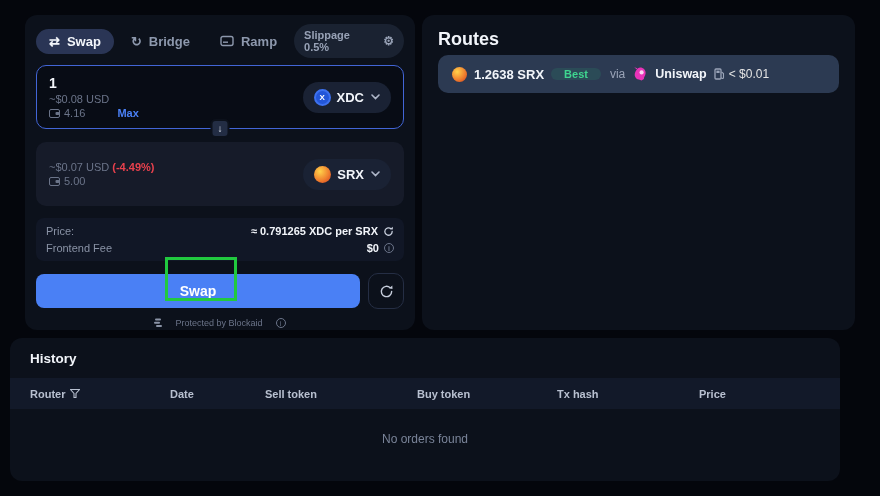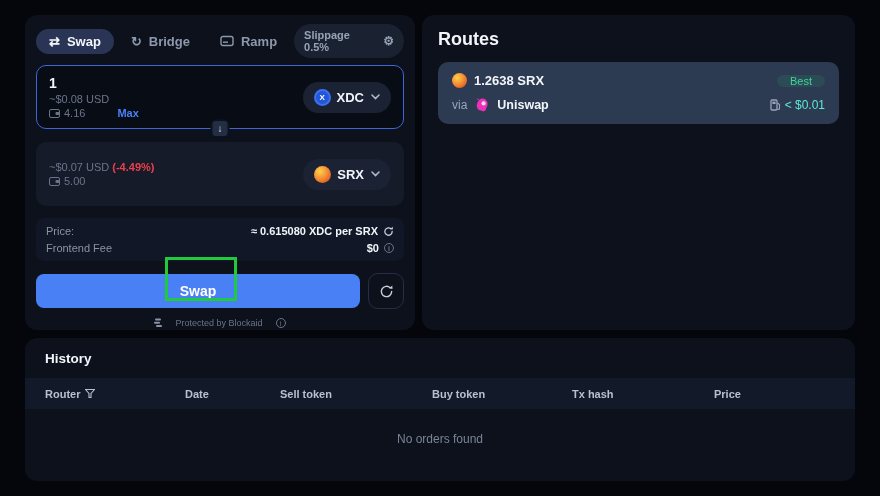--- a/index.html
+++ b/index.html
@@ -91,35 +91,35 @@
   
   .annotation-box {
     position: absolute; left: 165px; top: 257px; width: 72px; height: 44px;
     border: 3px solid #21c93f; pointer-events: none; z-index: 50;
   }
 
   
   .routes-card { left: 422px; top: 15px; width: 433px; height: 315px; padding: 14px 16px; }
   .routes-title { font-size: 18px; font-weight: 700; color: #f2f5fa; }
   .route-item {
-    margin-top: 12px; background: #2c3a52; border-radius: 10px;
-    padding: 11px 14px; display: flex; flex-direction: column; gap: 9px; cursor: pointer;
+    margin-top: 5px; background: #2c3a52; border-radius: 10px;
+    padding: 11px 14px; display: flex; flex-direction: row; gap: 9px; cursor: pointer;
   }
   .r-row { display: flex; align-items: center; gap: 7px; }
   .r-amount { font-size: 13px; font-weight: 700; color: #f2f5fa; }
   .best-badge {
     margin-left: auto; background: rgba(46,186,123,0.14); color: #3fd68f;
-    font-size: 11px; font-weight: 400; padding: 0 13px; border-radius: 999px;
+    font-size: 11px; font-weight: 700; padding: 0 13px; border-radius: 999px;
   }
   .via { font-size: 12px; color: #9aa4b8; }
   .provider { font-size: 12.5px; font-weight: 700; color: #f2f5fa; }
-  .gas-wrap { margin-left: auto; display: flex; align-items: center; gap: 4px; font-size: 12px; color: #5eead4; }
+  .gas-wrap { margin-left: auto; display: flex; align-items: center; gap: 4px; font-size: 12px; color: #e5e5e5; }
 
   
-  .history-card { left: 25px; top: 338px; width: 830px; height: 143px; padding-top: 13px; }
+  .history-card { left: 10px; top: 338px; width: 830px; height: 143px; padding-top: 13px; }
   .history-title { font-size: 13.5px; font-weight: 700; color: #f2f5fa; padding: 0 20px; }
   .table-head {
     margin-top: 12px; background: #121929; height: 31px;
     display: grid; grid-template-columns: 140px 95px 152px 140px 142px 1fr;
     align-items: center; padding: 0 20px;
     font-size: 11px; font-weight: 700; color: #b8c0d0;
   }
   .th { display: flex; align-items: center; gap: 5px; }
   .empty { margin-top: 23px; text-align: center; font-size: 12px; color: #7a8499; }
 
@@ -210,21 +210,21 @@
             <polyline points="1,1 4.5,4.5 8,1" fill="none" stroke="#aeb6c8" stroke-width="1.6" stroke-linecap="round"></polyline>
           </svg>
       </span>
     </button>
   </div>
 
   <div class="details">
     <div class="d-row">
       <span class="d-label">Price:</span>
       <span class="d-val">
-        <span>≈ 0.615080 XDC per SRX</span>
+        <span>≈ 0.791265 XDC per SRX</span>
         <span class="icon-svg">
           <svg width="11" height="11" viewBox="0 0 12 12">
               <path d="M10 6a4 4 0 1 1-1.2-2.8" fill="none" stroke="#c8cfdd" stroke-width="1.4" stroke-linecap="round"></path>
               <polygon points="10.6,0.8 10.8,3.8 7.9,3.2" fill="#c8cfdd"></polygon>
             </svg>
         </span>
       </span>
     </div>
     <div class="d-row">
       <span class="d-label">Frontend Fee</span>

